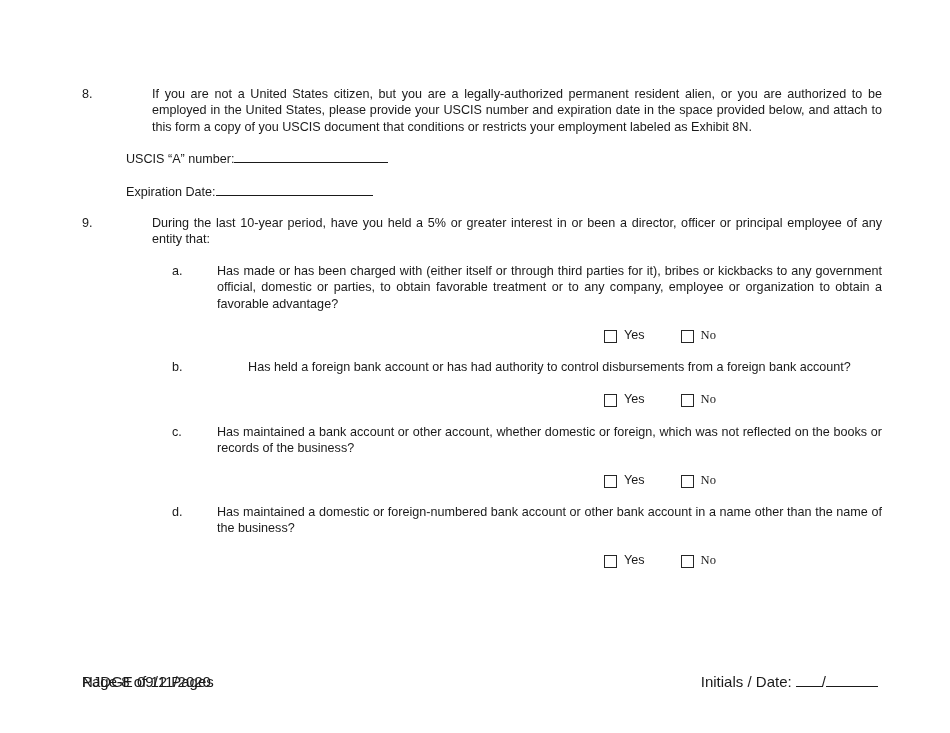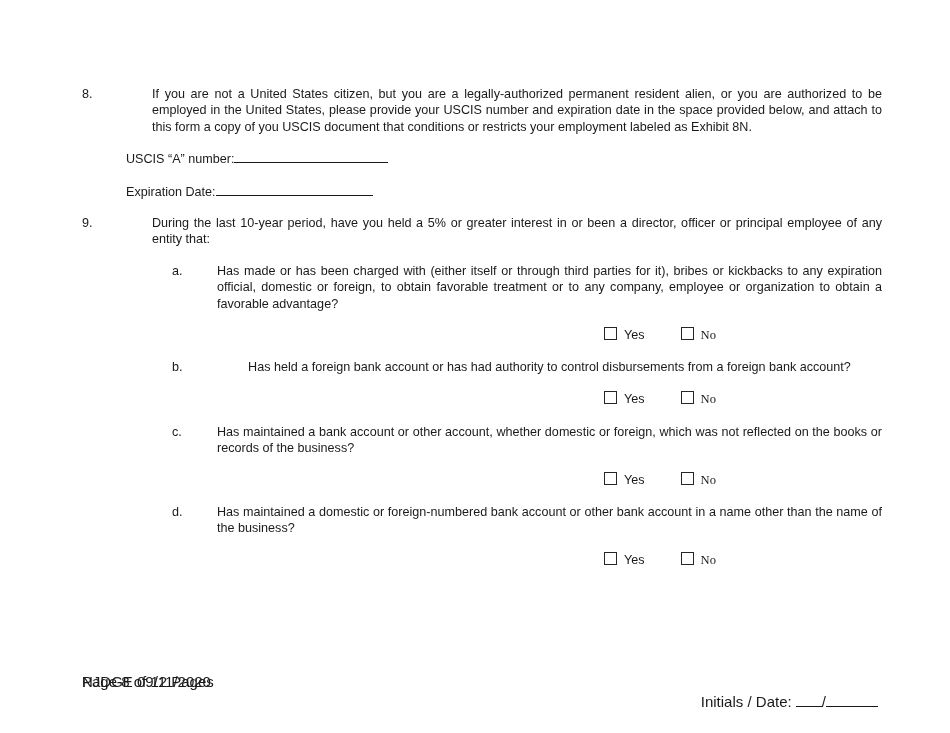--- a/index.html
+++ b/index.html
@@ -88,21 +88,21 @@
   .yn-row {
     position: absolute;
     left: 604px;
     display: flex;
     align-items: center;
     font-size: 12.6px;
     line-height: 16px;
   }
   .yn-opt {
     display: flex;
-    align-items: flex-start;
+    align-items: flex-end;
   }
   .yn-opt.second {
     margin-left: 36px;
     font-family: Liberation Serif, serif;
   }
   .cbox {
     width: 11px;
     height: 11px;
     border: 1.3px solid #262626;
     background: #ffffff;
@@ -136,21 +136,20 @@
     right: 0;
     top: 0;
     text-align: left;
     white-space: nowrap;
   }
   .footer-right {
     position: absolute;
     right: 0;
     top: 0;
     white-space: nowrap;
-    margin-top: 20px;
   }
   .foot-rule {
     display: inline-block;
     vertical-align: baseline;
     border-bottom: 1.5px solid #1a1a1a;
     height: 12px;
   }
 </style>
 </head>
 <body>
@@ -170,21 +169,21 @@
     <span class="fill-label">USCIS “A” number: </span><span class="fill-rule" style="width:154px;"></span>
   </div>
 
   <div class="q-block" style="top:215px;">
     <span class="q-num">9.</span>
     <div class="q-body">During the last 10-year period, have you held a 5% or greater interest in or been a director, officer or principal employee of any entity that:</div>
   </div>
 
   <div class="sub-block" style="top:263px;">
     <span class="sub-letter">a.</span>
-    <div class="sub-body">Has made or has been charged with (either itself or through third parties for it), bribes or kickbacks to any expiration official, domestic or foreign, to obtain favorable treatment or to any company, employee or organization to obtain a favorable advantage?</div>
+    <div class="sub-body">Has made or has been charged with (either itself or through third parties for it), bribes or kickbacks to any government official, domestic or parties, to obtain favorable treatment or to any company, employee or organization to obtain a favorable advantage?</div>
   </div>
 
   <div class="yn-row" style="top:327px;">
     <span class="yn-opt">
       <span class="cbox"></span>
       <span class="yn-label">Yes</span>
     </span>
     <span class="yn-opt second">
       <span class="cbox"></span>
       <span class="yn-label">No</span>

